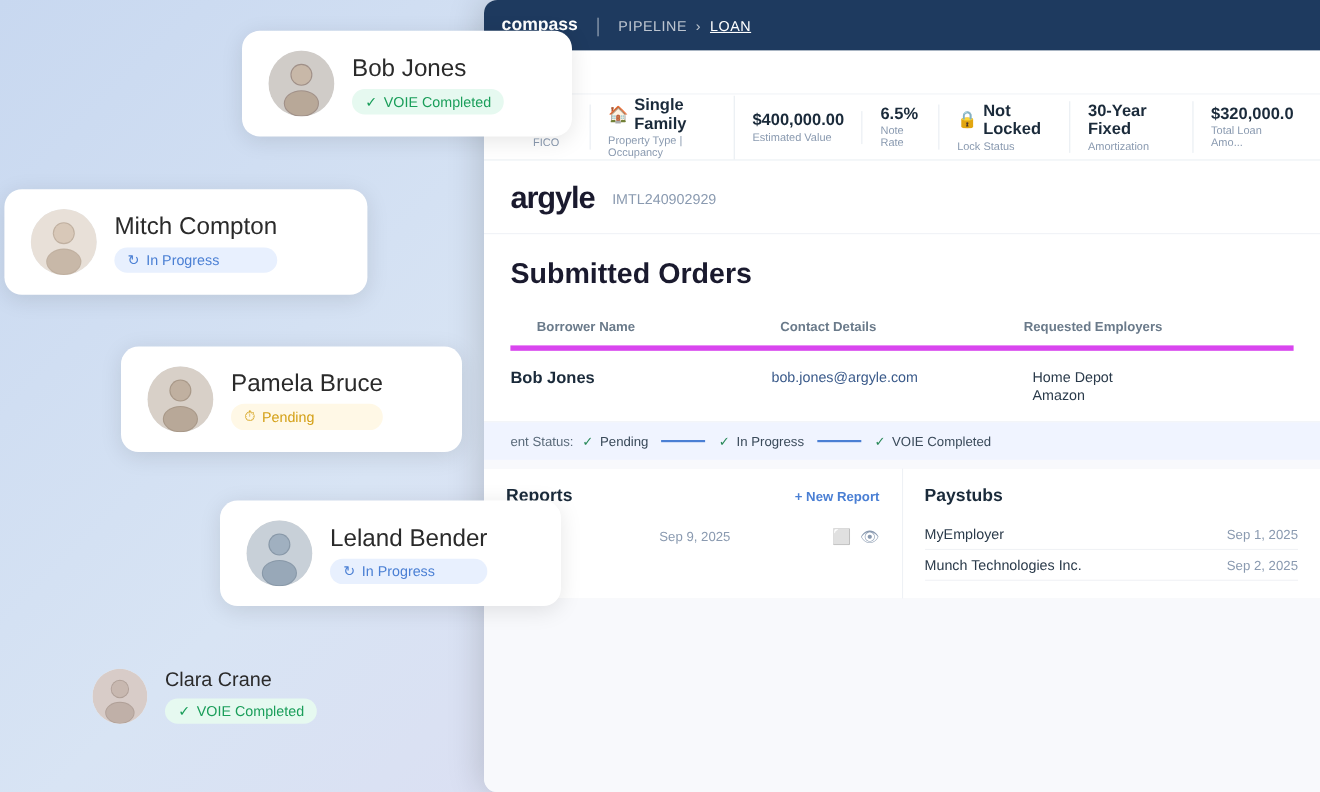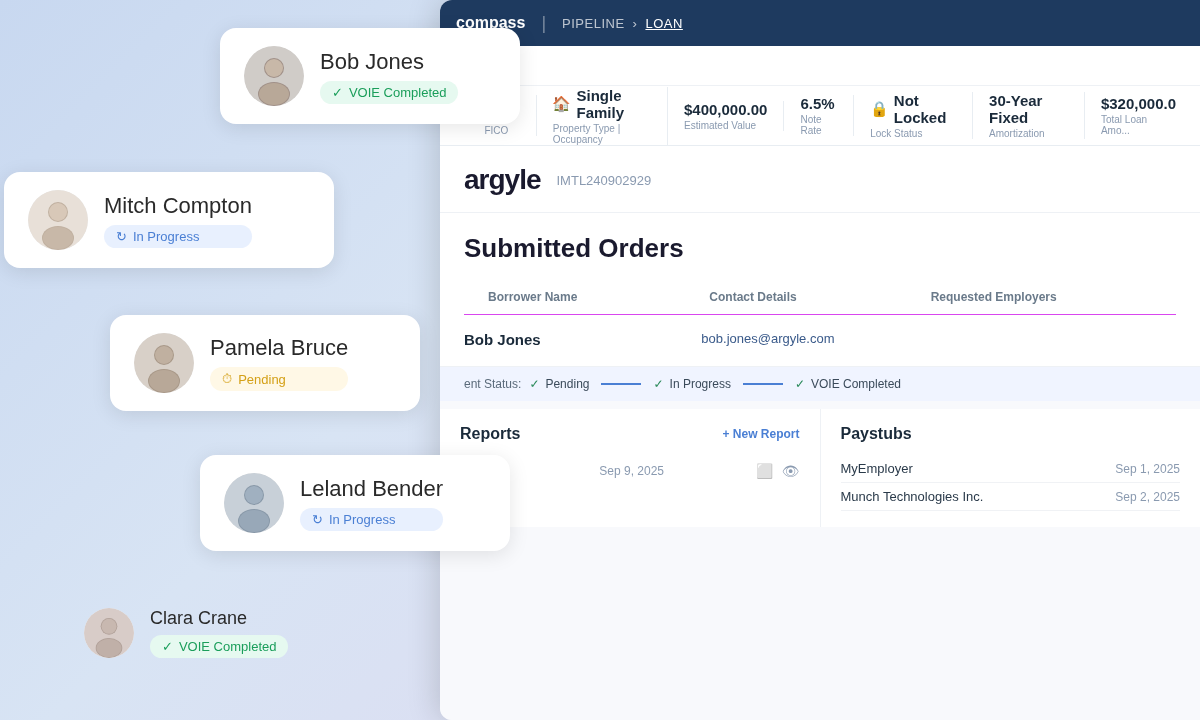--- a/index.html
+++ b/index.html
@@ -279,21 +279,21 @@
       padding: 24px 24px 16px;
       background: white;
     }
 
     
     .table-header {
       display: grid;
       grid-template-columns: 1fr 1fr 1fr;
       padding: 10px 24px;
       background: white;
-      border-bottom: 1px solid #d946ef;
+      border-bottom: 5px solid #d946ef;
     }
 
     .table-header-cell {
       font-size: 12px;
       font-weight: 600;
       color: #6a7a8a;
       text-transform: none;
     }
 
     
@@ -665,20 +665,24 @@
       </div>
     </div>
 
     <div class="borrower-row">
       <div class="borrower-row-main">
         <div>
           <span class="borrower-row-name">Bob Jones</span>
         </div>
         <div>
           <div class="contact-email">bob.jones@argyle.com</div>
+        </div>
+        <div class="employer-list">
+          <span class="employer-name">Home Depot</span>
+          <span class="employer-name">Amazon</span>
         </div>
       </div>
     </div>
 
     <div class="status-bar">
       <span>ent Status:</span>
       <span class="status-step">
         <span class="status-check">✓</span>
         <span class="status-step-label">Pending</span>
       </span>

